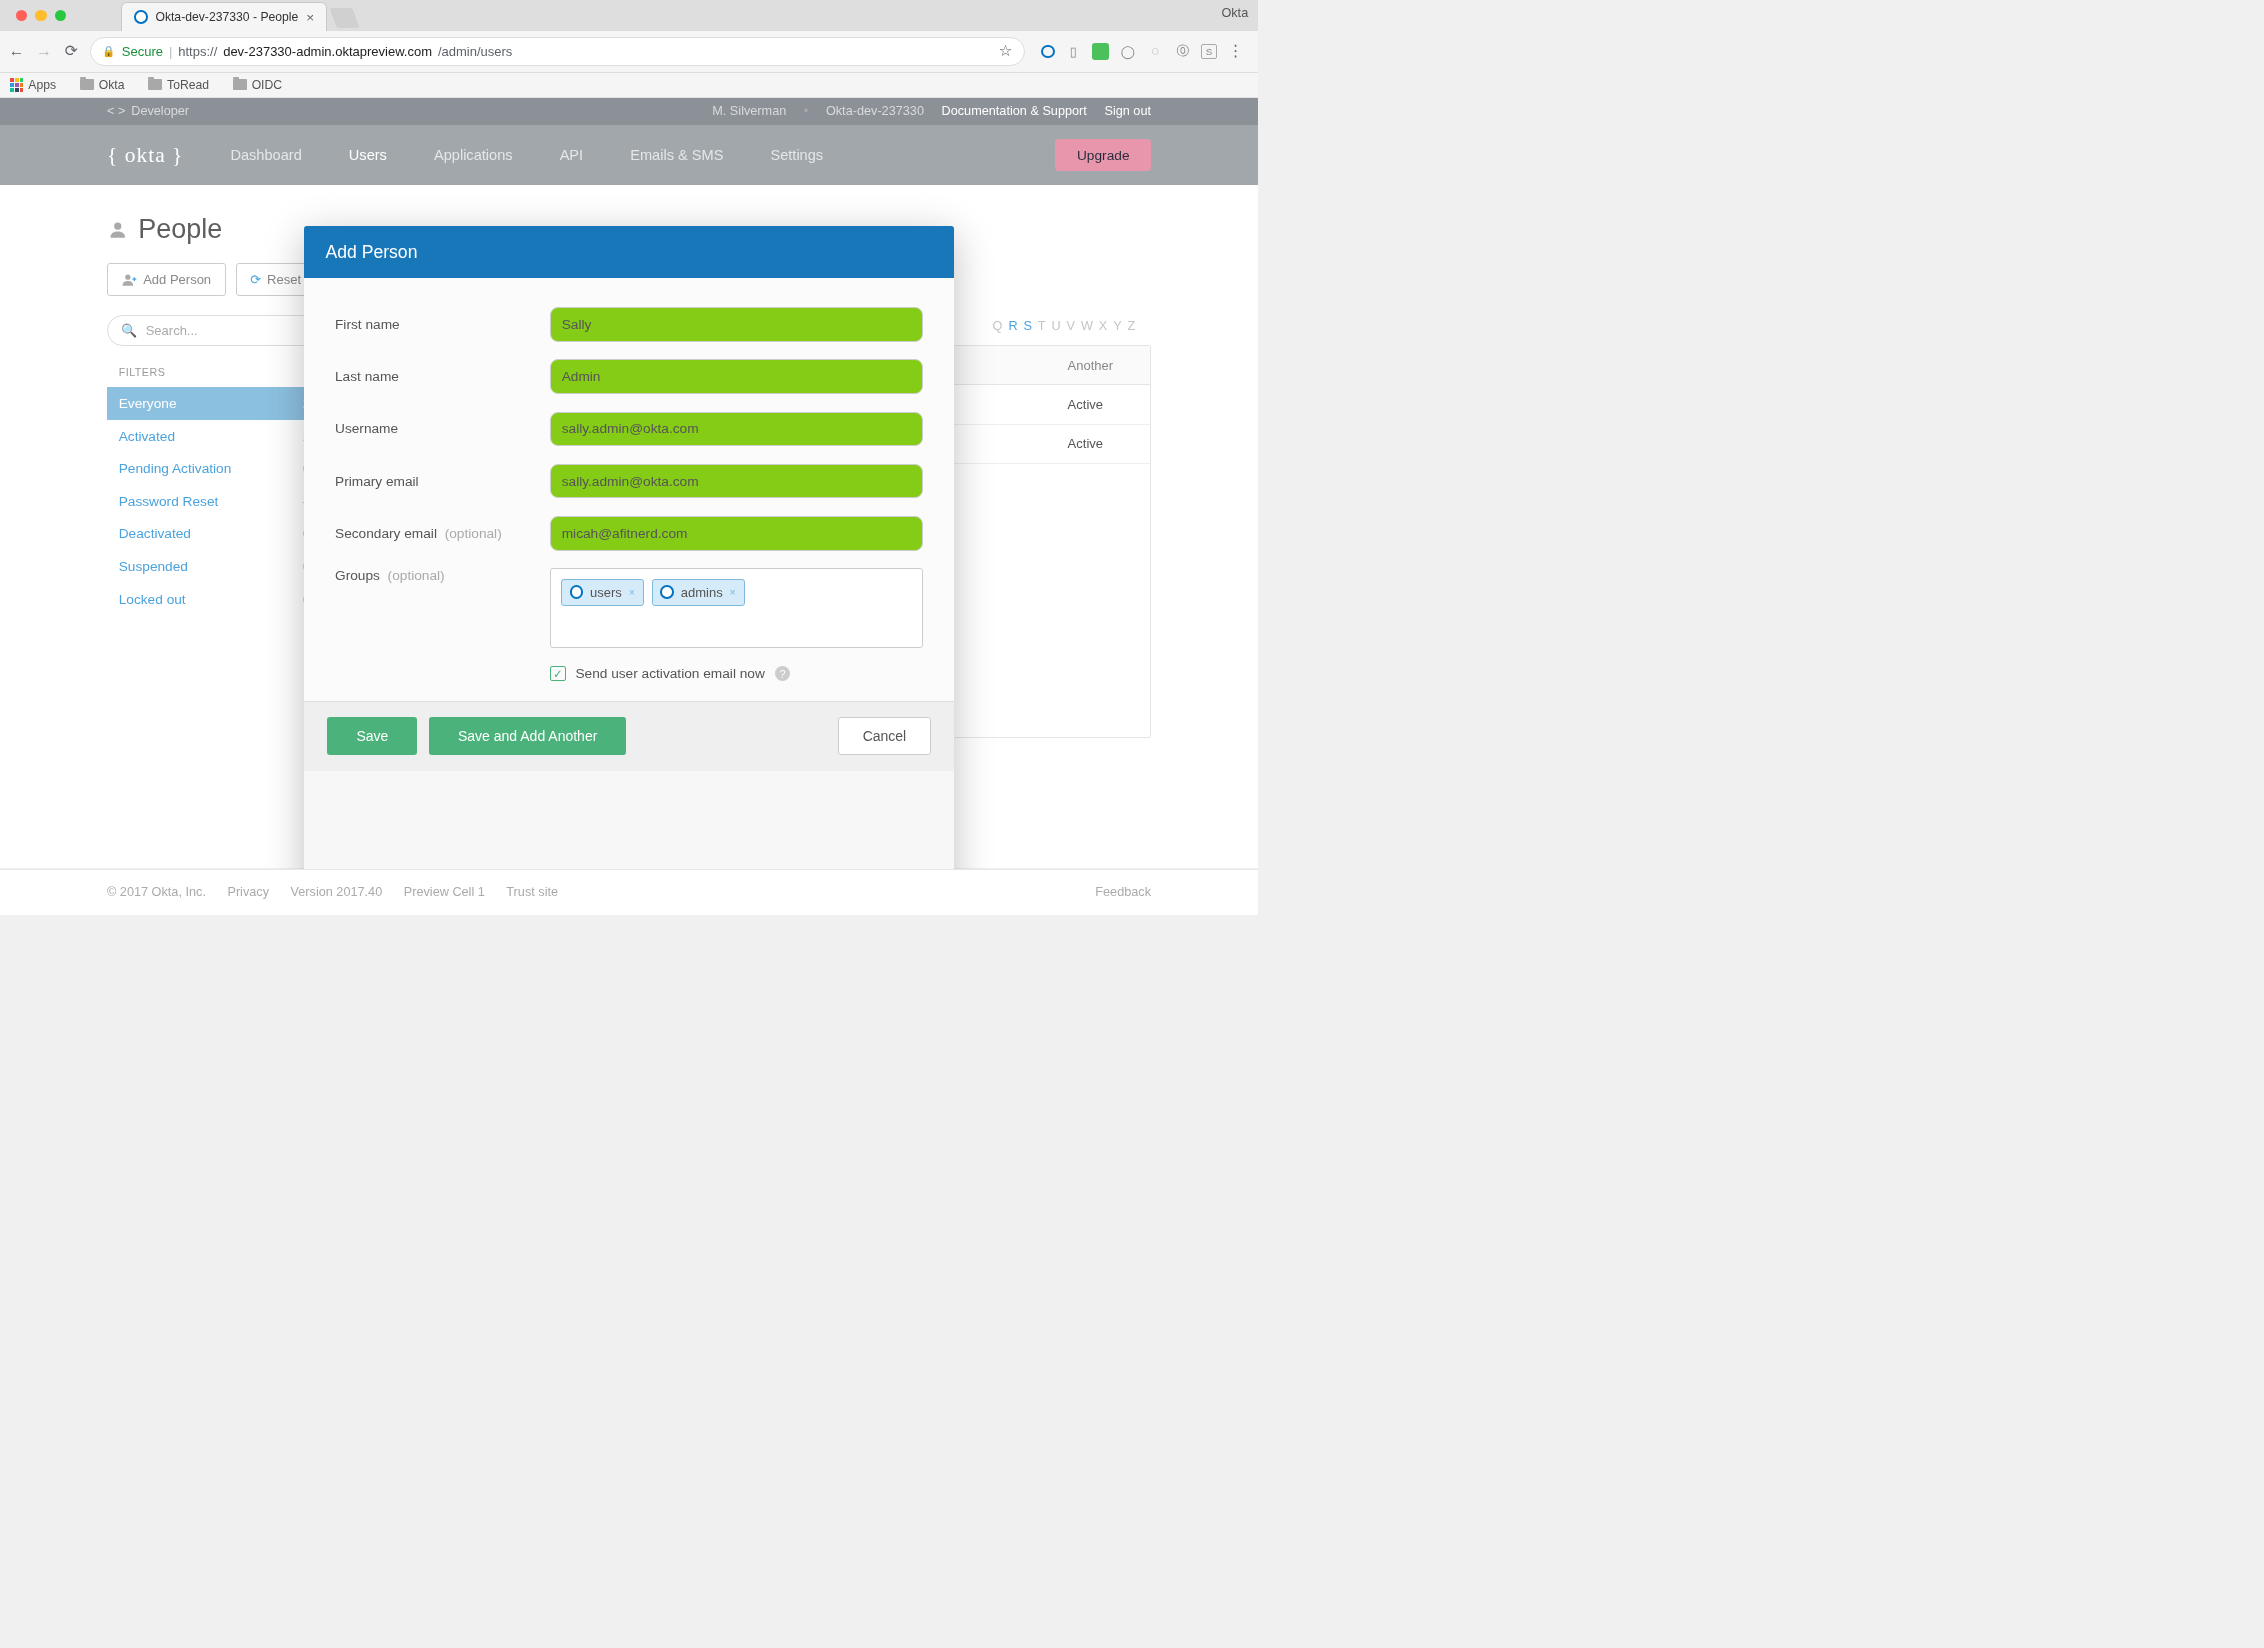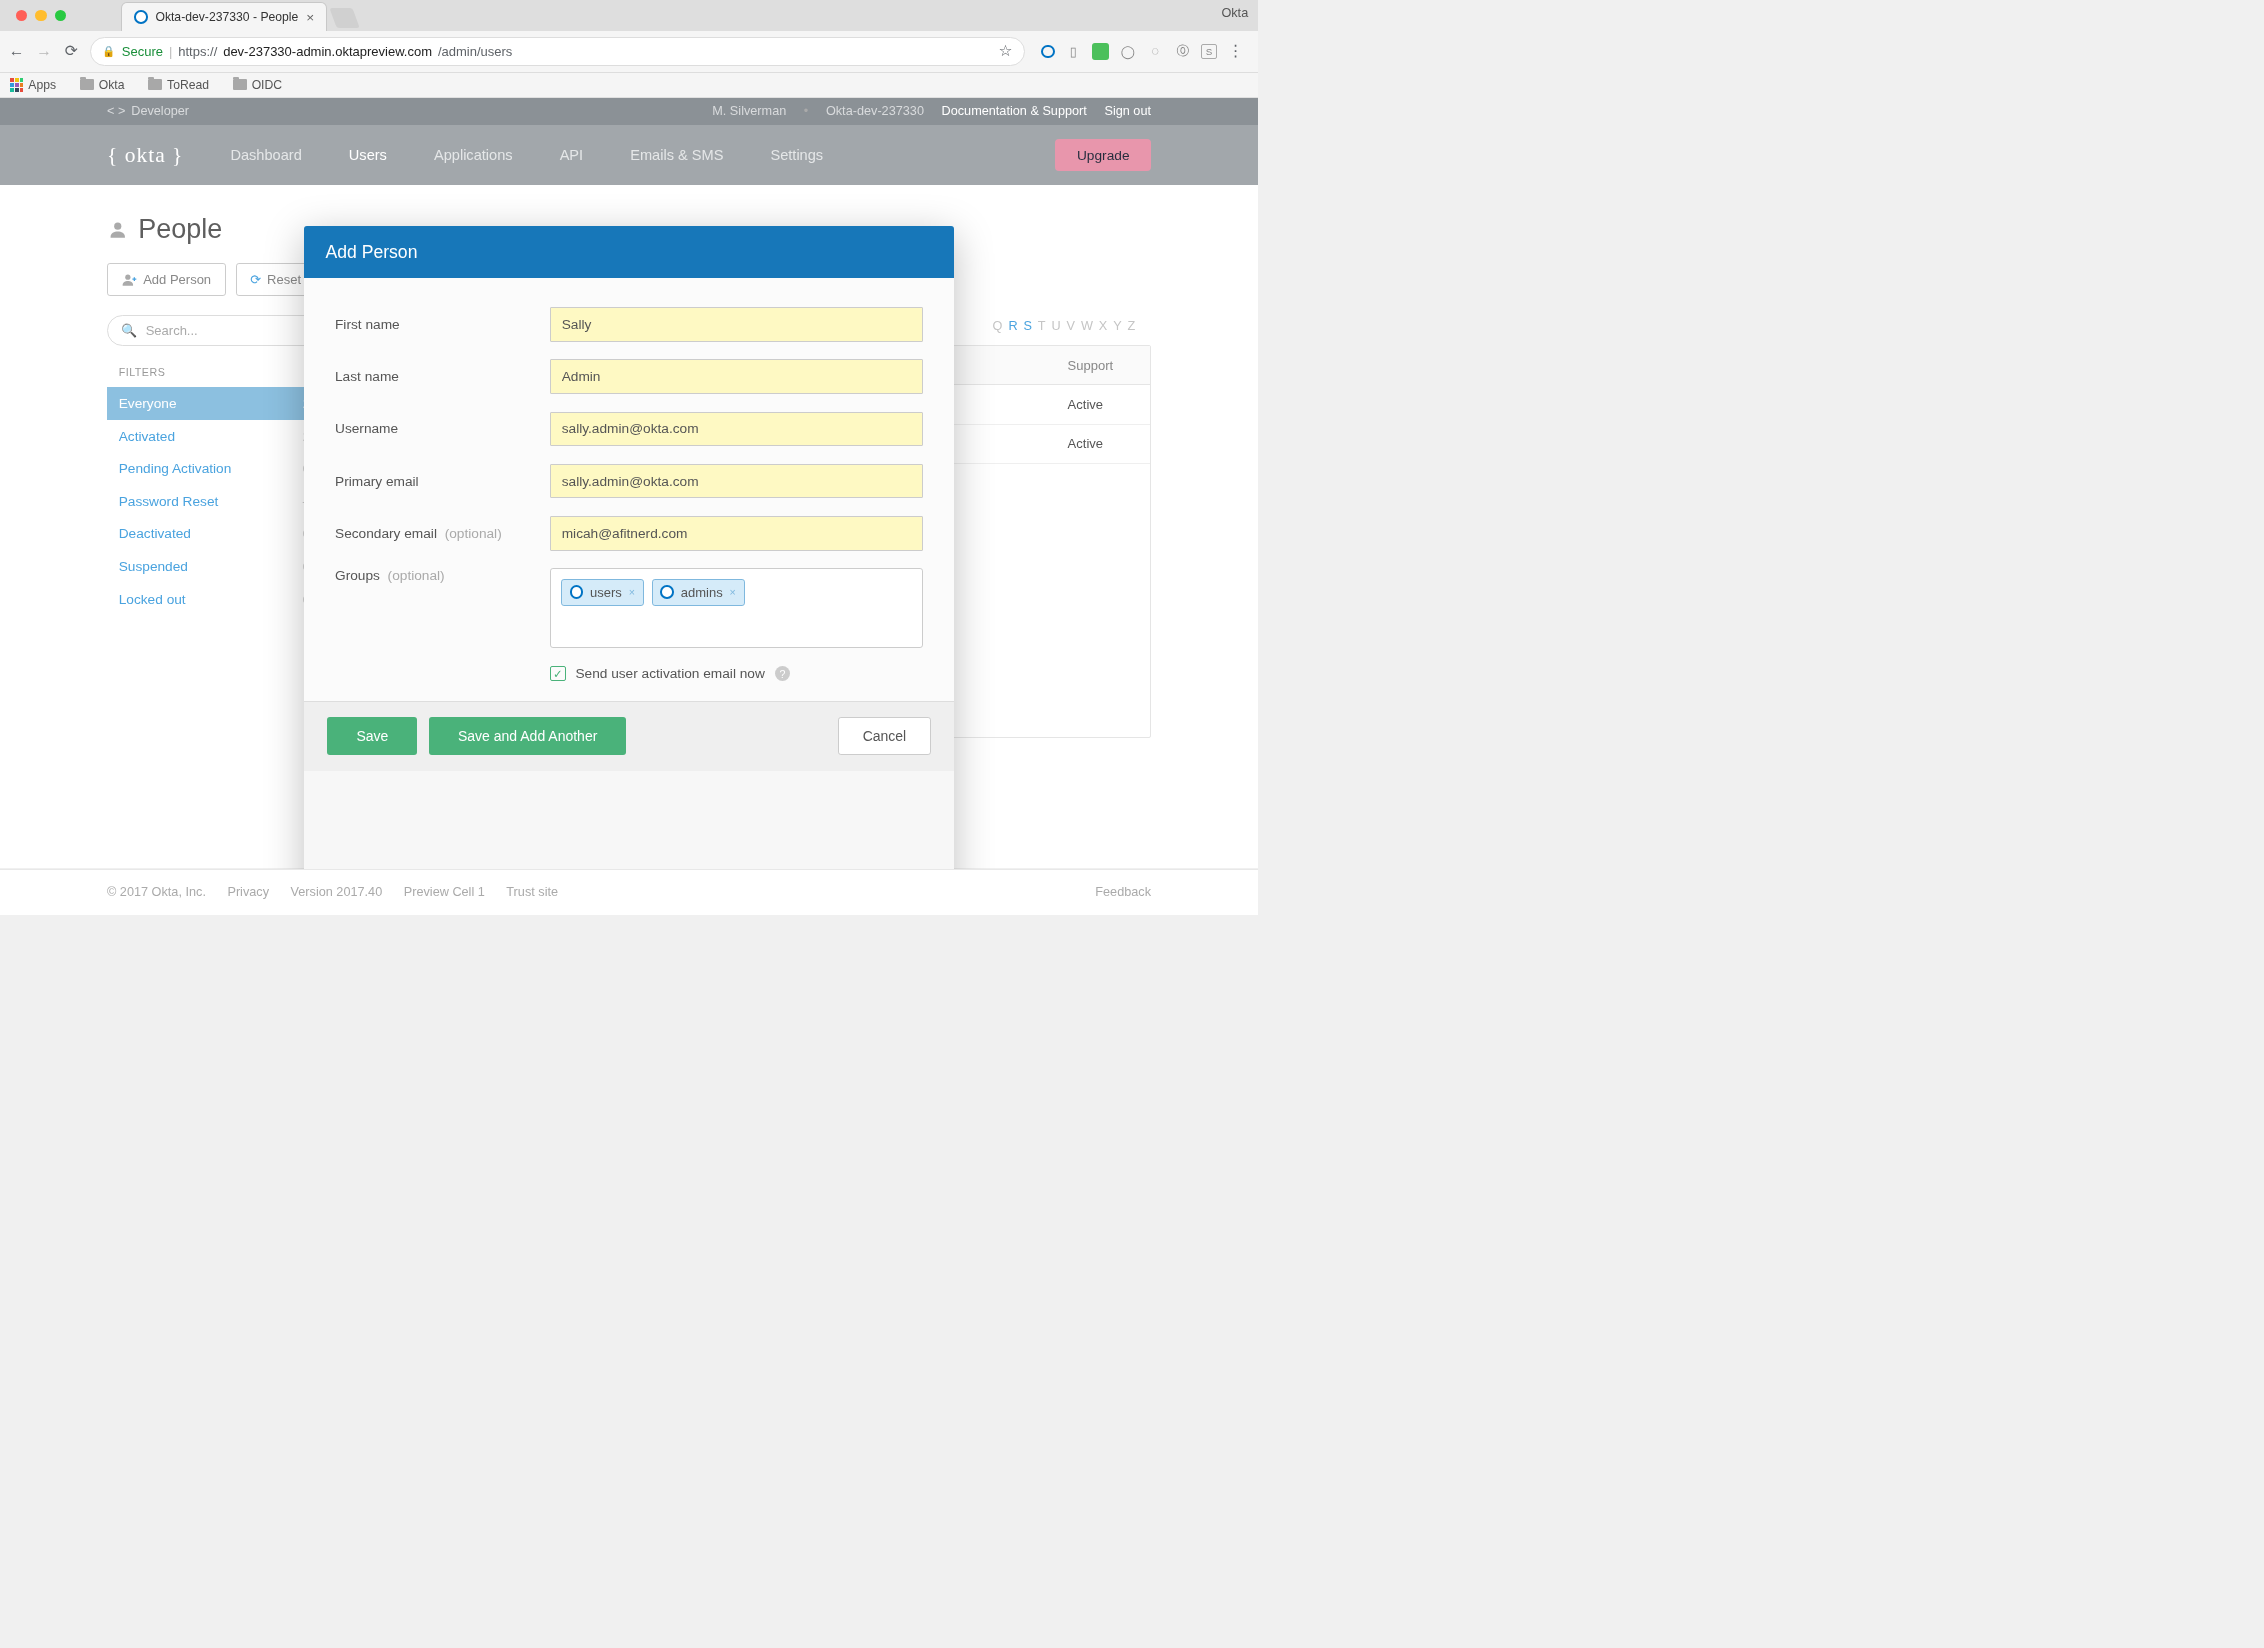--- a/index.html
+++ b/index.html
@@ -89,21 +89,21 @@
 .table-row .td { color: #555; }
 
 
 .modal-backdrop { position: absolute; top: 226px; left: 0; right: 0; bottom: 0; display: flex; justify-content: center; pointer-events: none; }
 .modal { width: 650px; background: #f7f7f7; border-radius: 2.9px; box-shadow: 0 9.8px 39px rgba(0,0,0,0.25); pointer-events: auto; overflow: hidden; }
 .modal-header { background: #1777b9; color: #fff; padding: 15.6px 21.5px; font-size: 17.6px; font-weight: 400; }
 .modal-body { padding: 29px 31px 19.5px; background: #fbfbfb; }
 .form-row { display: flex; align-items: center; margin-bottom: 17.6px; }
 .form-label { width: 215px; font-size: 13.7px; color: #555; font-weight: 500; }
 .form-label .opt { color: #aaa; font-weight: 400; margin-left: 3.9px; }
-.form-input { flex: 1; border: 1px solid #ccc; border-radius: 1px; padding: 8.8px 10.7px; font-size: 13.7px; color: #555; background: #fef9c3; }
+.form-input { flex: 1; border: 1px solid #ccc; border-radius: 8px; padding: 8.8px 10.7px; font-size: 13.7px; color: #555; background: #84cc16; }
 .groups-box { flex: 1; border: 1px solid #ccc; border-radius: 2.9px; padding: 9.8px; min-height: 80px; background: #fff; display: flex; flex-wrap: wrap; gap: 7.8px; align-content: flex-start; }
 .group-chip { background: #d5ebf9; border: 1px solid #7fb8de; border-radius: 2.9px; padding: 4.9px 7.8px; display: flex; align-items: center; gap: 6.8px; font-size: 13px; color: #555; }
 .chip-icon { width: 13.7px; height: 13.7px; border-radius: 50%; border: 2.9px solid #0073c4; background: #fff; }
 .chip-x { color: #7fb8de; font-size: 10.7px; cursor: pointer; }
 .checkbox-row { display: flex; align-items: center; gap: 9.8px; margin-left: 215px; margin-top: 9.8px; font-size: 13.7px; color: #555; }
 .chk { width: 15.6px; height: 15.6px; border: 1.5px solid #4ab27a; border-radius: 2px; display: flex; align-items: center; justify-content: center; color: #4ab27a; font-size: 11.7px; }
 .help-dot { width: 15.6px; height: 15.6px; border-radius: 50%; background: #ccc; color: #fff; font-size: 10.7px; display: flex; align-items: center; justify-content: center; }
 
 .modal-footer { background: #efefef; border-top: 1px solid #ddd; padding: 15.6px 23.4px; display: flex; gap: 11.7px; justify-content: flex-start; }
 .btn-primary { background: #4ab27a; color: #fff; border: none; border-radius: 2.9px; padding: 9.8px 29px; font-size: 14px; cursor: pointer; }
@@ -278,21 +278,21 @@
           </div>
       </div>
 
       <div class="main-area">
         <div class="alpha-bar">
           <span class="dim">Q</span><span>R</span><span>S</span><span class="dim">T</span><span class="dim">U</span><span class="dim">V</span><span class="dim">W</span><span class="dim">X</span><span class="dim">Y</span><span class="dim">Z</span>
         </div>
         <div class="table-wrap">
           <div class="table-head">
             <div class="th col-person"></div>
-            <div class="th col-status">Support</div>
+            <div class="th col-status">Another</div>
           </div>
           <div class="table-row">
             <div class="td col-person"></div>
             <div class="td col-status">Active</div>
           </div>
           <div class="table-row">
             <div class="td col-person"></div>
             <div class="td col-status">Active</div>
           </div>
           <div style="height:273px"></div>

